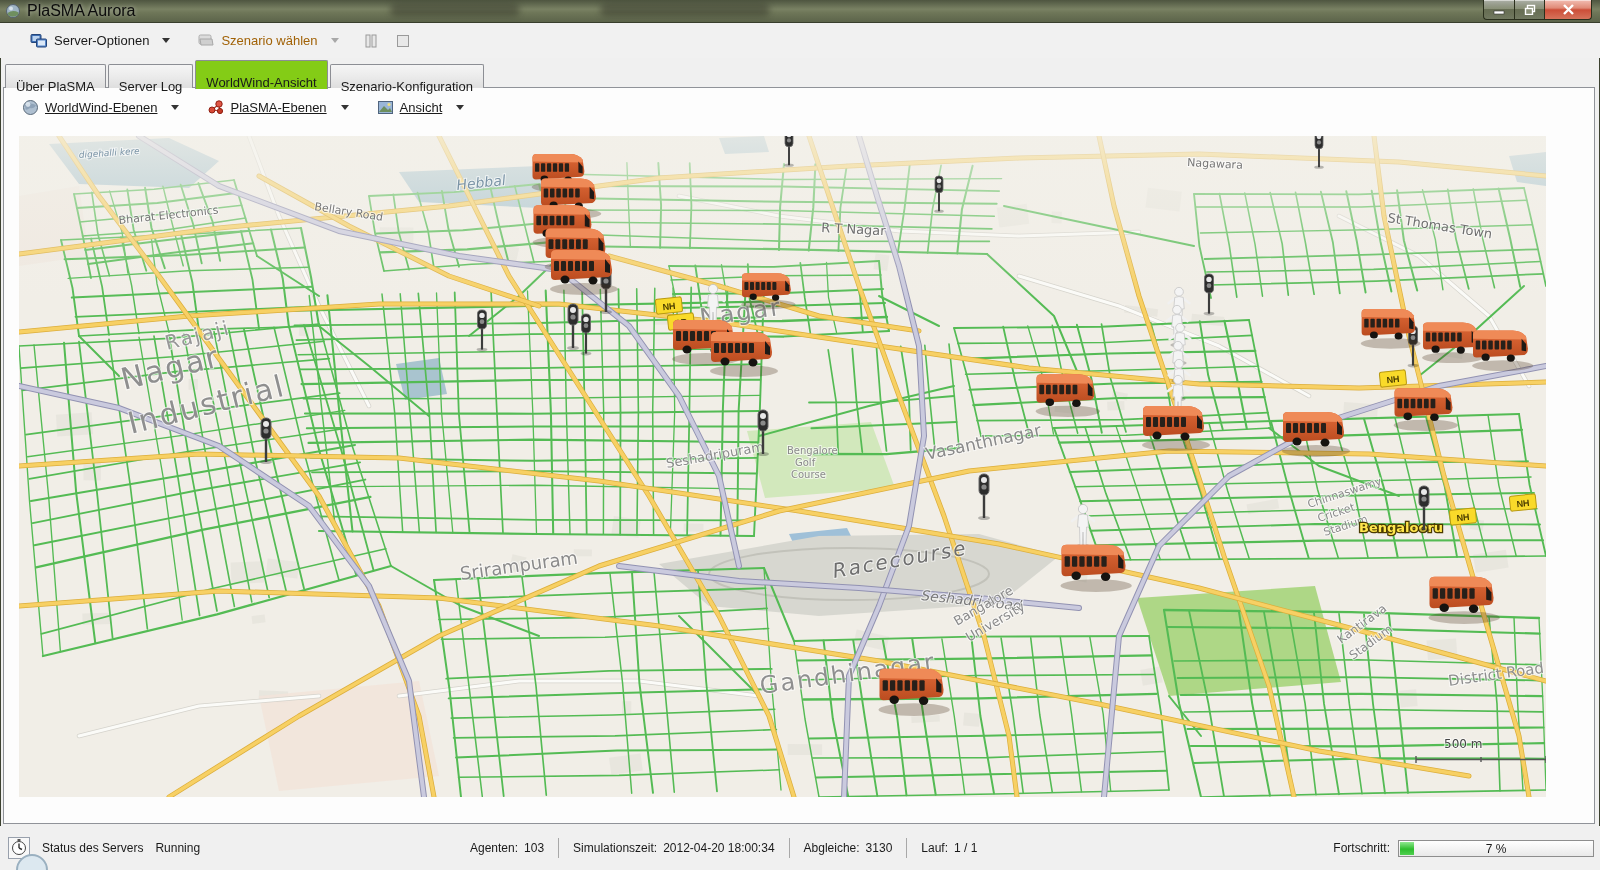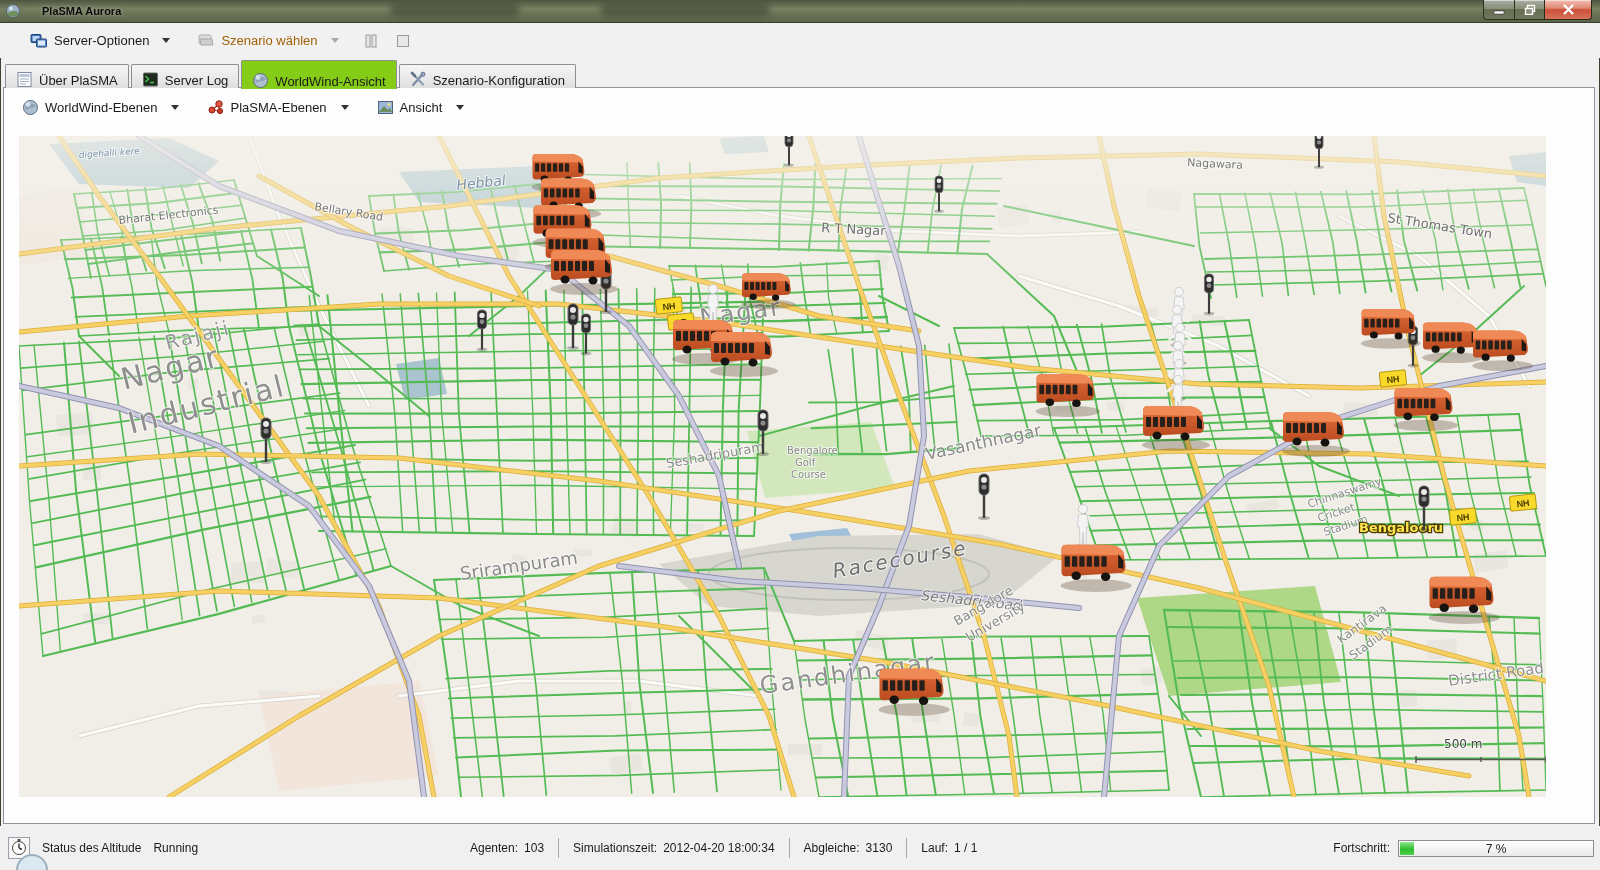--- a/index.html
+++ b/index.html
@@ -3,50 +3,50 @@
 <meta charset="utf-8">
 <style>
   html,body{margin:0;padding:0;background:#444;}
   .window{position:relative;width:1600px;height:870px;overflow:hidden;background:#f0f0f0;
     font-family:"Liberation Sans",sans-serif;font-size:12px;color:#1a1a1a;
     box-shadow:inset 0 0 0 1px #3c4130;}
   
   .titlebar{position:absolute;left:0;top:0;width:100%;height:22px;
     background:linear-gradient(180deg,#4e5540 0%,#798163 42%,#6e7658 58%,#5c644a 100%);
     border-bottom:1px solid #383e2c;display:flex;align-items:center;}
-  .titlebar .ttext{margin-left:21px;color:#0c0c0c;font-size:11px;text-shadow:0 0 4px rgba(255,255,255,.45);font-weight:bold;}
+  .titlebar .ttext{margin-left:6px;color:#0c0c0c;font-size:16px;text-shadow:0 0 4px rgba(255,255,255,.45);}
   .app-icon{width:16px;height:16px;margin-left:5px;flex:0 0 auto;}
   .trefl{position:absolute;top:4px;height:12px;border-radius:6px;background:rgba(28,30,20,.38);filter:blur(3px);}
   .winbtns{position:absolute;right:8px;top:0;display:flex;}
   .wbtn{height:19px;border:1px solid #2a2f1c;border-top:none;display:flex;align-items:center;justify-content:center;
     background:linear-gradient(180deg,rgba(255,255,255,.55),rgba(255,255,255,.15) 45%,rgba(0,0,0,.14) 50%,rgba(255,255,255,.10));
     box-shadow:inset 0 1px 0 rgba(255,255,255,.5);}
   .wbtn.min{width:30px;border-radius:0 0 0 4px;border-right:none;}
   .wbtn.res{width:29px;border-right:none;}
   .wbtn.close{width:46px;border-radius:0 0 4px 0;
     background:linear-gradient(180deg,#f2bdb2,#e08a77 42%,#cc4e38 52%,#d6735b);}
   
   .toolbar{position:absolute;left:0;top:23px;width:100%;height:35px;background:#f1f1f1;
     display:flex;align-items:center;padding-left:24px;box-sizing:border-box;}
   .tbtn{display:flex;align-items:center;gap:6px;padding:4px 6px;border-radius:2px;cursor:default;}
   .tbtn .lbl{font-size:13px;}
   .tbtn.disabled .lbl{color:#a16207;}
   .arrowbtn{padding:4px 7px;display:flex;align-items:center;}
   .icon16{width:18px;height:16px;display:block;}
   
   .tabstrip{position:absolute;left:5px;top:58px;height:30px;display:flex;align-items:flex-end;z-index:5;}
-  .tab{display:flex;align-items:flex-end;gap:6px;height:24px;padding:0 10px;margin-right:2px;
+  .tab{display:flex;align-items:center;gap:14px;height:24px;padding:0 10px;margin-right:2px;
     border:1px solid #8c8e94;border-bottom:none;border-radius:2px 2px 0 0;
-    background:linear-gradient(#f5f5f5,#ebebeb 50%,#dedede);box-sizing:border-box;font-size:13px;}
+    background:linear-gradient(#f5f5f5,#ebebeb 50%,#dedede);box-sizing:border-box;font-size:13px;flex-direction:column;}
   .tab.active{height:29px;background:#84cc16;position:relative;z-index:6;margin-bottom:-1px;}
   .tabicon{width:17px;height:17px;display:block;}
   
   .panel{position:absolute;left:3px;top:87px;width:1592px;height:737px;border:1px solid #909399;
     background:#fdfdfd;box-sizing:border-box;}
-  .inner-toolbar{position:absolute;left:12px;top:3px;height:32px;display:flex;align-items:center;gap:16px;}
+  .inner-toolbar{position:absolute;left:12px;top:3px;height:32px;display:flex;align-items:center;gap:16px;text-decoration:underline;}
   .map-box{position:absolute;left:15px;top:48px;width:1527px;}
   #map-svg{display:block;background:#f1eee7;}
   .map-footer{position:relative;width:100%;height:21px;background:#f3f3f0;font-weight:bold;color:#141414;}
   .map-footer .alt-l{position:absolute;left:112px;top:3px;}
   .map-footer .alt-v{position:absolute;left:176px;top:3px;}
   .map-footer .globe{position:absolute;left:50%;transform:translateX(-50%);top:3px;}
   
   .statusbar{position:absolute;left:0;top:826px;width:100%;height:44px;background:#f0f0f0;
     display:flex;align-items:center;padding:0 6px 0 8px;box-sizing:border-box;}
   .sb-left{display:flex;align-items:center;gap:12px;width:462px;flex:0 0 auto;}
@@ -751,21 +751,21 @@
   </div>
 
   <div class="statusbar">
     <div class="sb-left">
       <svg class="sb-icon" viewBox="0 0 22 22">
         <rect x="0.5" y="0.5" width="21" height="21" fill="#f8f8f8" stroke="#98a0ac"></rect>
         <circle cx="11" cy="11" r="6.5" fill="#ffffff" stroke="#444"></circle>
         <path d="M11,11 L11,6.5 M11,11 L14,12.5" stroke="#333" stroke-width="1.4" fill="none"></path>
         <rect x="9.5" y="2" width="3" height="2" fill="#555"></rect>
       </svg>
-      <span>Status des Altitude</span>
+      <span>Status des Servers</span>
       <span>Running</span>
       <span class="gauge-partial"></span>
     </div>
     <div class="sb-cluster">
       <span class="grp">
           <span>Agenten:</span>
           <span>103</span>
         </span>
       <span class="sb-sep"></span>
       <span class="grp">

